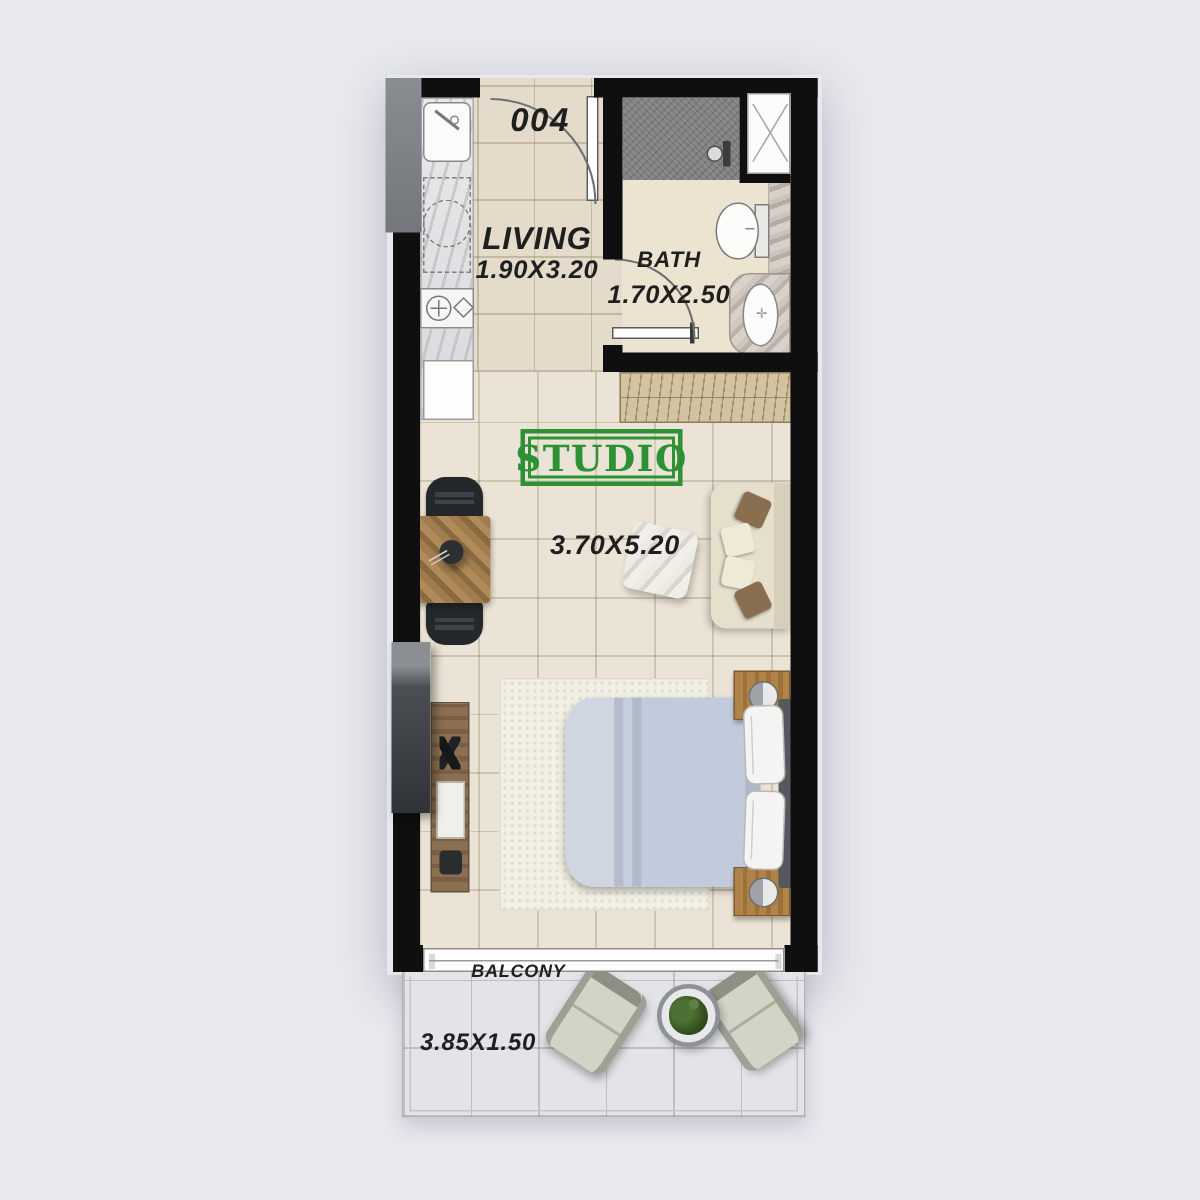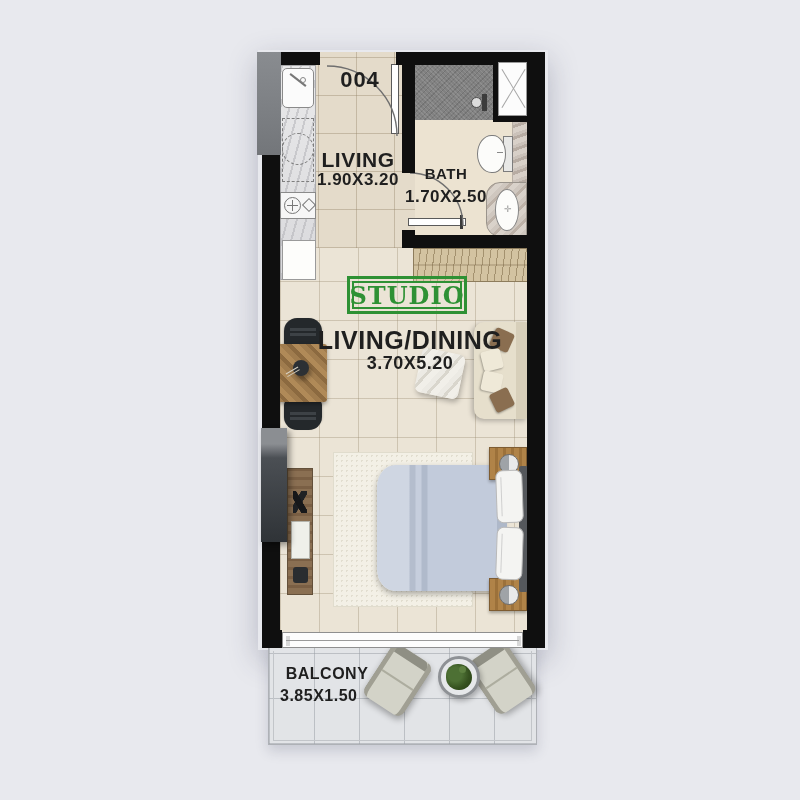--- a/index.html
+++ b/index.html
@@ -154,33 +154,33 @@
   .lounge-right{left:478px;top:647px;transform:rotate(-34deg);}
   .plant-table{left:438px;top:656px;width:42px;height:42px;border-radius:50%;border:3px solid #8e9195;background:#e6e8ea;z-index:3;box-shadow:2px 3px 5px rgba(0,0,0,.25);}
   .plant{left:5px;top:5px;width:26px;height:26px;border-radius:46% 54% 50% 50%;
     background:radial-gradient(circle at 35% 40%,#4d7034 0 30%,#35511f 60%,#263c14 100%);}
   .plant::after{content:"";position:absolute;left:13px;top:2px;width:7px;height:7px;border-radius:50%;background:#5d8040;}
 
   
   .arcs{left:0;top:0;width:800px;height:800px;z-index:4;pointer-events:none;}
 
   
-  .lbl{color:var(--label-text);z-index:7;text-align:center;line-height:1.05;font-weight:700;letter-spacing:.5px;white-space:nowrap;}
+  .lbl{color:var(--label-text);z-index:7;text-align:center;line-height:1.05;font-weight:700;letter-spacing:.5px;white-space:nowrap;font-style:italic;}
   .lbl-unit{left:328px;top:68px;width:64px;font-size:22px;font-weight:600;letter-spacing:1px;}
   .lbl-pantry{left:303px;top:149px;width:110px;font-size:21px;}
   .dim{font-weight:600;}
   .dim-pantry{left:300px;top:171px;width:116px;font-size:17px;}
   .lbl-bath{left:402px;top:166px;width:88px;font-size:15px;}
   .dim-bath{left:398px;top:188px;width:96px;font-size:17px;}
   .lbl-living{left:310px;top:327px;width:200px;font-size:25px;}
   .dim-living{left:355px;top:354px;width:110px;font-size:18px;}
-  .lbl-balcony{left:277px;top:666px;width:100px;font-size:16px;text-align:center;}
+  .lbl-balcony{left:277px;top:641px;width:100px;font-size:12px;text-align:right;}
   .dim-balcony{left:280px;top:688px;width:90px;font-size:16px;text-align:left;}
 
-  .studio-badge{left:347px;top:276px;width:120px;height:38px;border:3px solid var(--accent-green);z-index:7;background:rgba(236,229,216,.25);}
+  .studio-badge{left:347px;top:286px;width:108px;height:38px;border:3px solid var(--accent-green);z-index:7;background:rgba(236,229,216,.25);}
   .studio-inner{left:2px;top:2px;right:2px;bottom:2px;border:2px solid var(--accent-green);
     display:flex;align-items:center;justify-content:center;
     font-family:"DejaVu Serif","Liberation Serif",serif;font-weight:700;font-size:24px;color:var(--accent-green);letter-spacing:1px;}
 </style>
 </head>
 <body>
 
 <div id="canvas">
 
   <div class="unit-shadow"></div>
@@ -280,18 +280,17 @@
   </svg>
 
   <div class="lbl lbl-unit">004</div>
   <div class="lbl lbl-pantry">LIVING</div>
   <div class="lbl dim dim-pantry">1.90X3.20</div>
   <div class="lbl lbl-bath">BATH</div>
   <div class="lbl dim dim-bath">1.70X2.50</div>
   <div class="studio-badge">
     <div class="studio-inner">STUDIO</div>
   </div>
-  <div class="lbl lbl-living">LIVING/DINING</div>
   <div class="lbl dim dim-living">3.70X5.20</div>
   <div class="lbl lbl-balcony">BALCONY</div>
   <div class="lbl dim dim-balcony">3.85X1.50</div>
 
 </div>
 
 </body></html>

